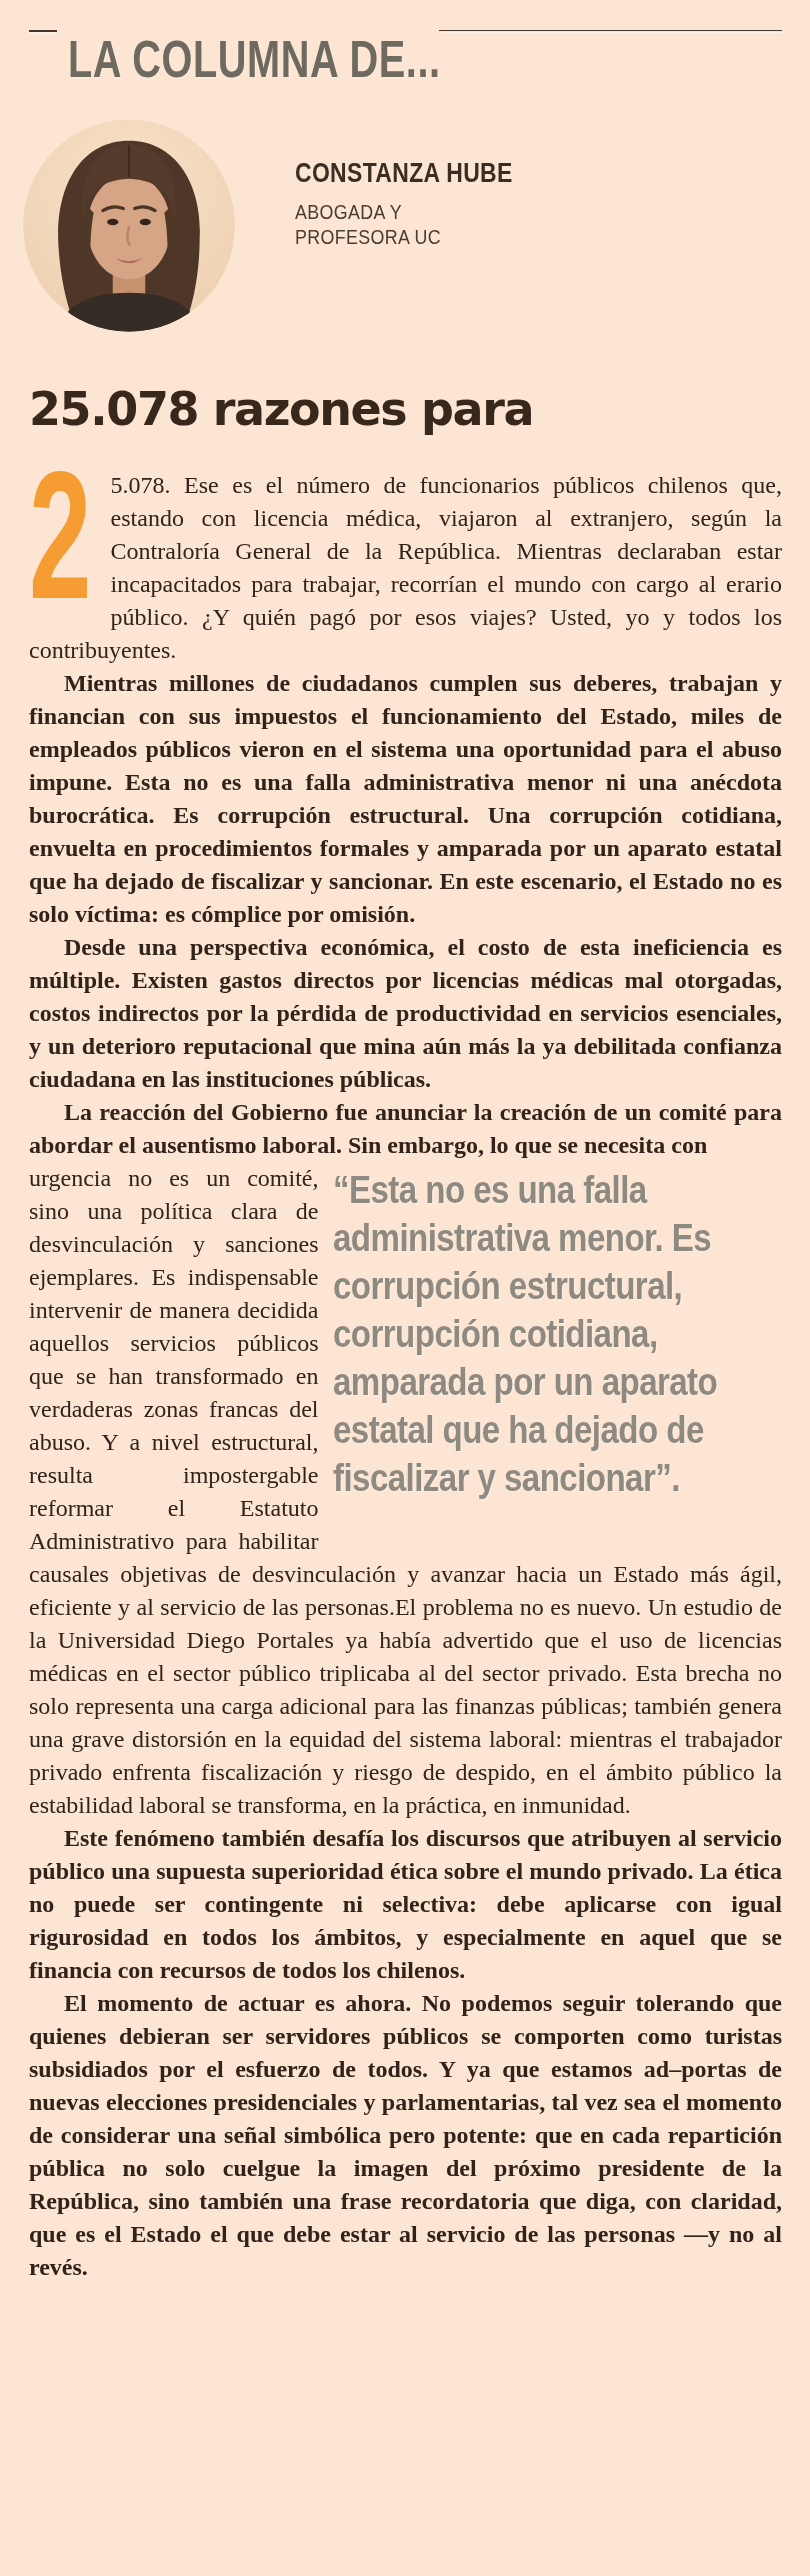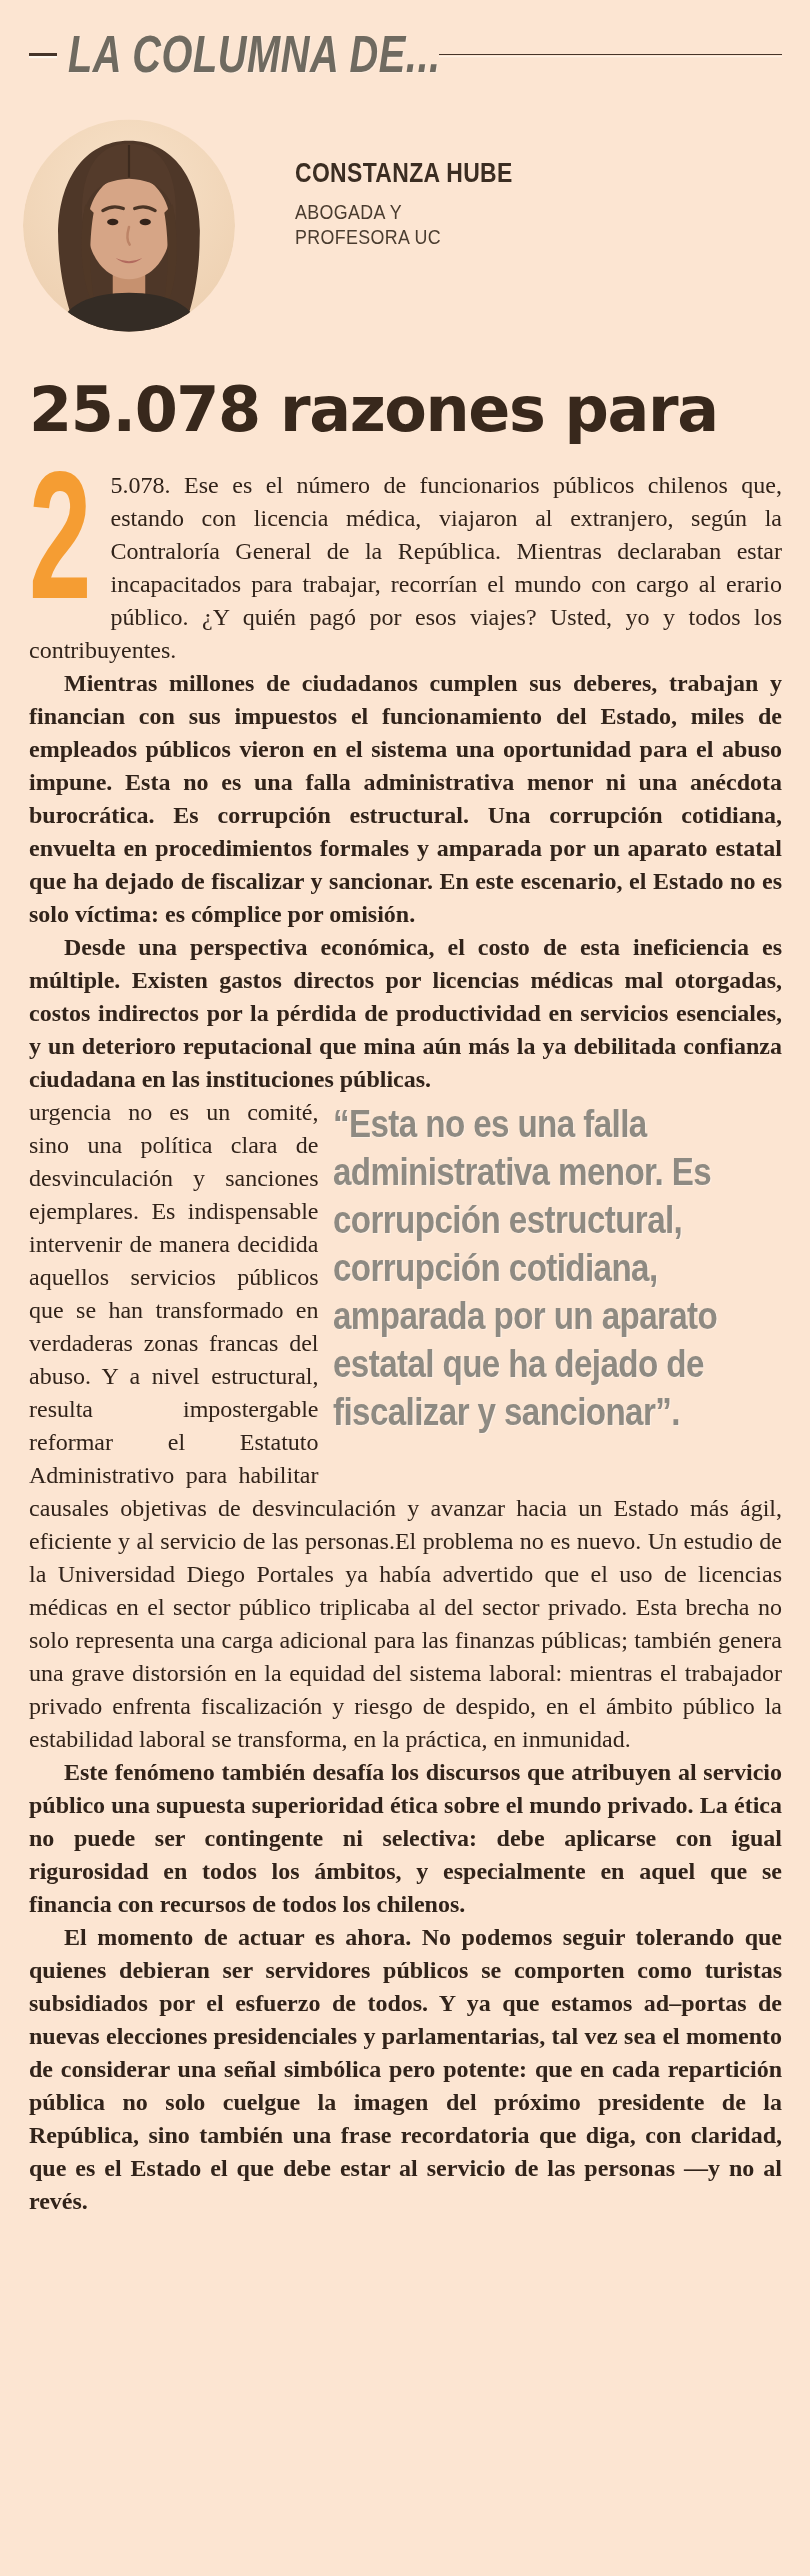--- a/index.html
+++ b/index.html
@@ -10,21 +10,21 @@
     margin: 0 auto;
     background: #fce5d2;
     box-sizing: border-box;
     padding: 30px 29px 51px 29px;
     font-family: "Liberation Serif", serif;
     color: #31231a;
     overflow: hidden;
   }
 
   
-  .col-header { display: flex; align-items: center; height: 49px; font-style: italic; }
+  .col-header { display: flex; align-items: flex-start; height: 49px; }
   .rule-tick {
     width: 27.5px; height: 2.2px; background: #46352a;
     box-shadow: 0 2.2px 0 rgba(255,251,244,0.8);
   }
   .title-box { width: 361px; margin: 0 10px 0 11.6px; overflow: visible; white-space: nowrap; }
   .col-title {
     display: inline-block;
     font-family: "Liberation Sans", sans-serif;
     font-weight: bold;
     font-size: 51px;
@@ -67,21 +67,21 @@
     transform: scaleX(0.85);
     transform-origin: left center;
     letter-spacing: 0.4px;
   }
 
   
   .headline {
     margin: 45px 0 0 0;
     font-family: "DejaVu Sans", sans-serif;
     font-weight: bold;
-    font-size: 62px;
+    font-size: 46px;
     line-height: 61px;
     letter-spacing: -1.4px;
     color: #38281c;
   }
   .headline span { display: block; }
 
   
   .article {
     margin-top: 29px;
     font-size: 24px;
@@ -207,20 +207,21 @@
     <p>
       <span class="dropcap">
         <span>2</span>
       </span><span>5.078. Ese es el número de funcionarios públicos chilenos que, estando con licencia médica, viajaron al extranjero, según la Contraloría General de la República. Mientras declaraban estar incapacitados para trabajar, recorrían el mundo con cargo al erario público. ¿Y quién pagó por esos viajes? Usted, yo y todos los contribuyentes.</span>
     </p>
 
     <p class="indent">Mientras millones de ciudadanos cumplen sus deberes, trabajan y financian con sus impuestos el funcionamiento del Estado, miles de empleados públicos vieron en el sistema una oportunidad para el abuso impune. Esta no es una falla administrativa menor ni una anécdota burocrática. Es corrupción estructural. Una corrupción cotidiana, envuelta en procedimientos formales y amparada por un aparato estatal que ha dejado de fiscalizar y sancionar. En este escenario, el Estado no es solo víctima: es cómplice por omisión.</p>
 
     <p class="indent">Desde una perspectiva económica, el costo de esta ineficiencia es múltiple. Existen gastos directos por licencias médicas mal otorgadas, costos indirectos por la pérdida de productividad en servicios esenciales, y un deterioro reputacional que mina aún más la ya debilitada confianza ciudadana en las instituciones públicas.</p>
 
+    <p class="indent">La reacción del Gobierno fue anunciar la creación de un comité para abordar el ausentismo laboral. Sin embargo, lo que se necesita con</p>
 
     <div class="p4b-wrap">
       <aside class="pullquote">
         <div class="pullquote-inner">“Esta no es una falla administrativa menor. Es corrupción estructural, corrupción cotidiana, amparada por un aparato estatal que ha dejado de fiscalizar y sancionar”.</div>
       </aside>
       <p>urgencia no es un comité, sino una política clara de desvinculación y sanciones ejemplares. Es indispensable intervenir de manera decidida aquellos servicios públicos que se han transformado en verdaderas zonas francas del abuso. Y a nivel estructural, resulta impostergable reformar el Estatuto Administrativo para habilitar causales objetivas de desvinculación y avanzar hacia un Estado más ágil, eficiente y al servicio de las personas.El problema no es nuevo. Un estudio de la Universidad Diego Portales ya había advertido que el uso de licencias médicas en el sector público triplicaba al del sector privado. Esta brecha no solo representa una carga adicional para las finanzas públicas; también genera una grave distorsión en la equidad del sistema laboral: mientras el trabajador privado enfrenta fiscalización y riesgo de despido, en el ámbito público la estabilidad laboral se transforma, en la práctica, en inmunidad.</p>
     </div>
 
     <p class="indent">Este fenómeno también desafía los discursos que atribuyen al servicio público una supuesta superioridad ética sobre el mundo privado. La ética no puede ser contingente ni selectiva: debe aplicarse con igual rigurosidad en todos los ámbitos, y especialmente en aquel que se financia con recursos de todos los chilenos.</p>
 

